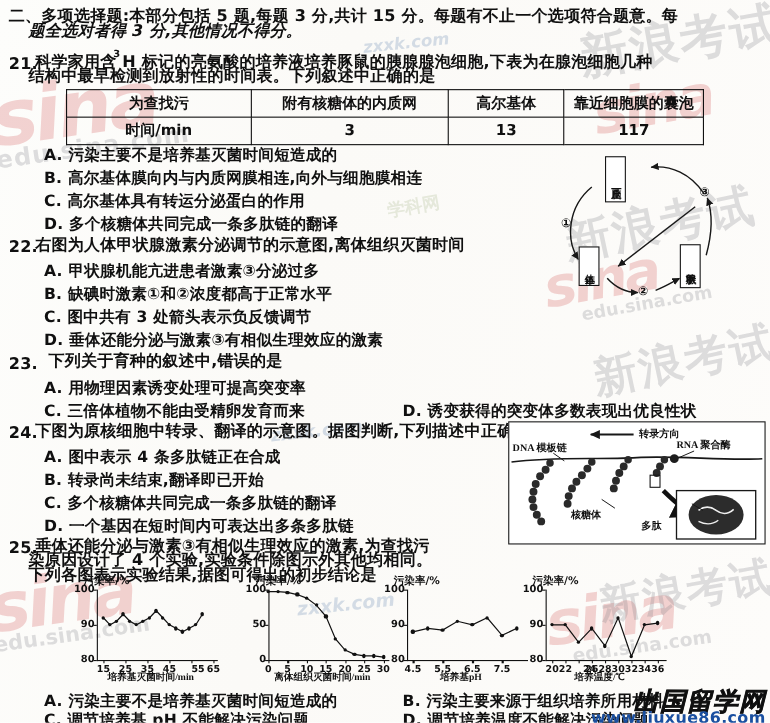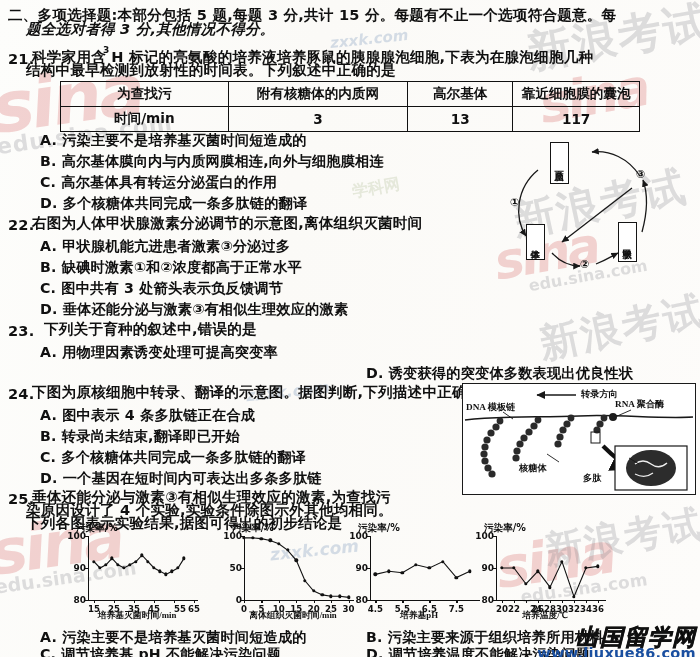--- a/index.html
+++ b/index.html
@@ -217,20 +217,21 @@
       <span style="writing-mode:vertical-rl;">甲状腺</span>
     </div>
     <div class="circnum" style="left:10px;top:56px;">①</div>
     <div class="circnum" style="left:80px;top:118px;">②</div>
     <div class="circnum" style="left:136px;top:28px;">③</div>
   </div>
 
   <div class="line qn" style="left:8px;top:322px;">23.</div>
   <div class="line tx" style="left:32px;top:322px;margin-left:12px;">下列关于育种的叙述中,错误的是</div>
   <div class="line opt" style="left:40px;top:343px;">A. 用物理因素诱变处理可提高突变率</div>
+  <div class="line opt" style="left:40px;top:364px;">C. 三倍体植物不能由受精卵发育而来</div>
   <div class="line opt" style="left:366px;top:364px;">D. 诱变获得的突变体多数表现出优良性状</div>
 
   <div class="line qn" style="left:8px;top:385px;">24.</div>
   <div class="line tx" style="left:32px;top:385px;">下图为原核细胞中转录、翻译的示意图。据图判断,下列描述中正确的是</div>
   <div class="line opt" style="left:40px;top:406px;">A. 图中表示 4 条多肽链正在合成</div>
   <div class="line opt" style="left:40px;top:427px;">B. 转录尚未结束,翻译即已开始</div>
   <div class="line opt" style="left:40px;top:448px;">C. 多个核糖体共同完成一条多肽链的翻译</div>
   <div class="line opt" style="left:40px;top:469px;">D. 一个基因在短时间内可表达出多条多肽链</div>
 
   <div id="diag24">

